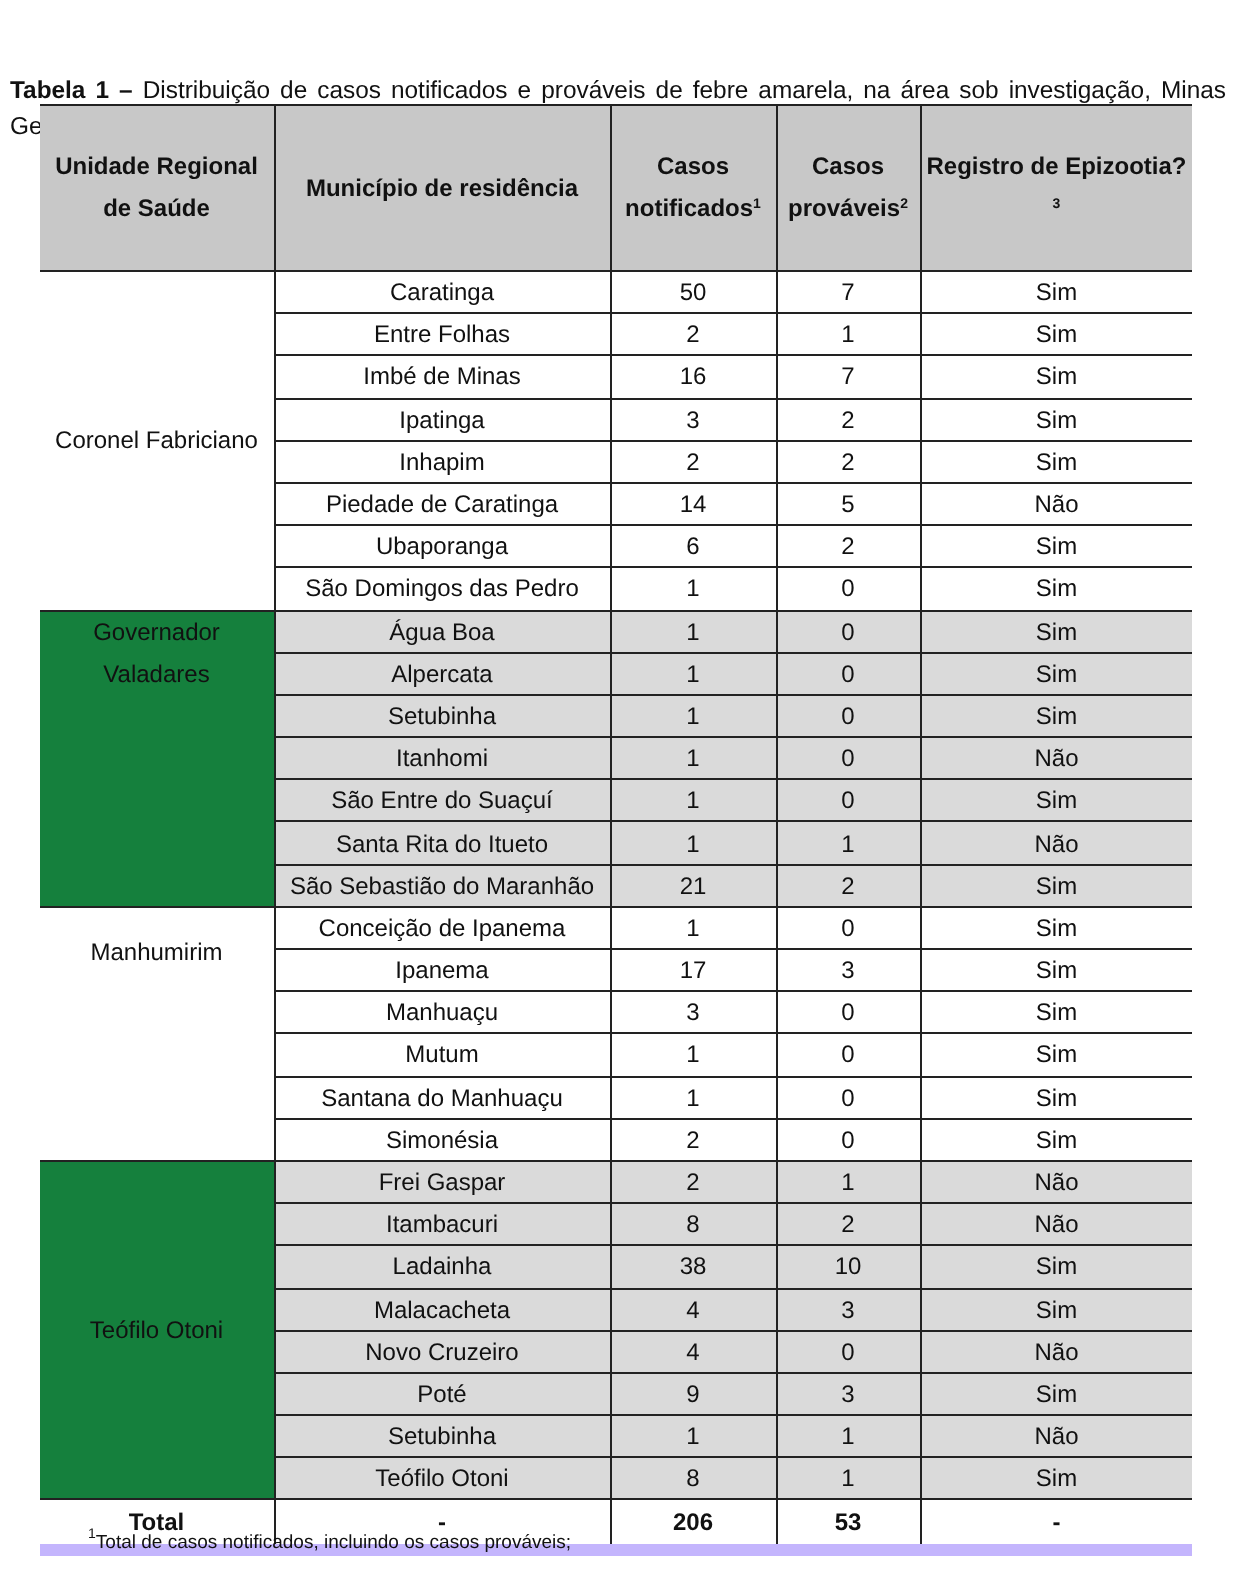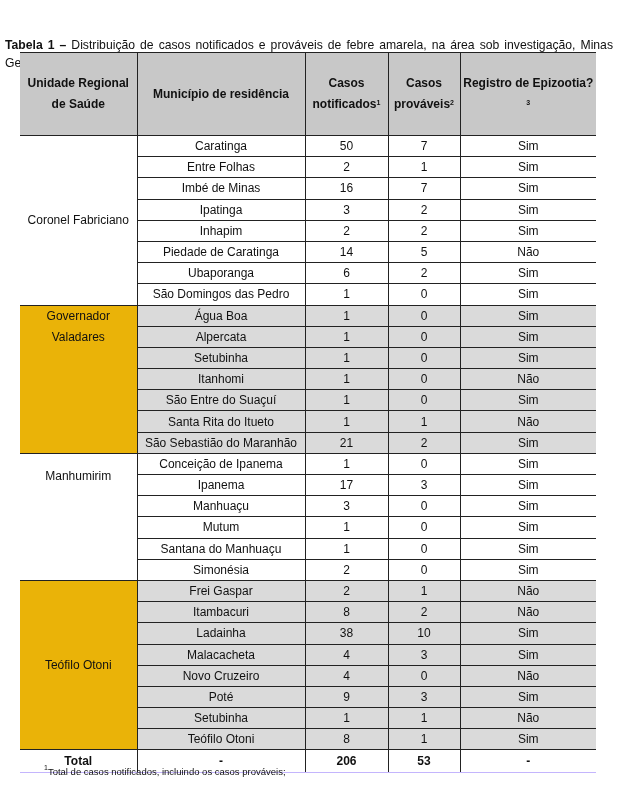--- a/index.html
+++ b/index.html
@@ -15,22 +15,22 @@
   th { background: #c8c8c8; font-weight: bold; height: 82px; line-height: 21px;
        text-align: center; vertical-align: middle; padding: 0 2px;
        border-left: 1px solid #222; border-top: 1px solid #222; border-bottom: 1px solid #222; }
   th:first-child { border-left: none; }
   th sup, .foot sup { font-size: 7px; vertical-align: top; position: relative; top: -2px; }
   td { height: 20.2px; padding: 0; text-align: center; vertical-align: middle;
        border-left: 1px solid #222; border-bottom: 1px solid #222; line-height: 20px; }
   td.ur { border-left: none; vertical-align: middle; }
   td.ur.top { vertical-align: top; padding-top: 12px; line-height: 21px; }
   tr.shaded td { background: #dadada; }
-  tr.shaded td.ur { background: #eab308; margin-top: 44px; }
-  tr.total td { font-weight: bold; height: 22px; border-bottom: 1px solid #c4b5fd; }
+  tr.shaded td.ur { background: #15803d; margin-top: 44px; }
+  tr.total td { font-weight: bold; height: 22px; border-bottom: 6px solid #c4b5fd; }
   tr.total td:first-child { border-left: none; }
   .foot { position: absolute; left: 44px; top: 766px; font-size: 9.5px; }
 </style>
 </head>
 <body>
 
 <div class="caption"><b>Tabela 1 –</b><span> Distribuição de casos notificados e prováveis de febre amarela, na área sob investigação, Minas Gerais, 2017.</span></div>
 
 <table>
   <colgroup>

